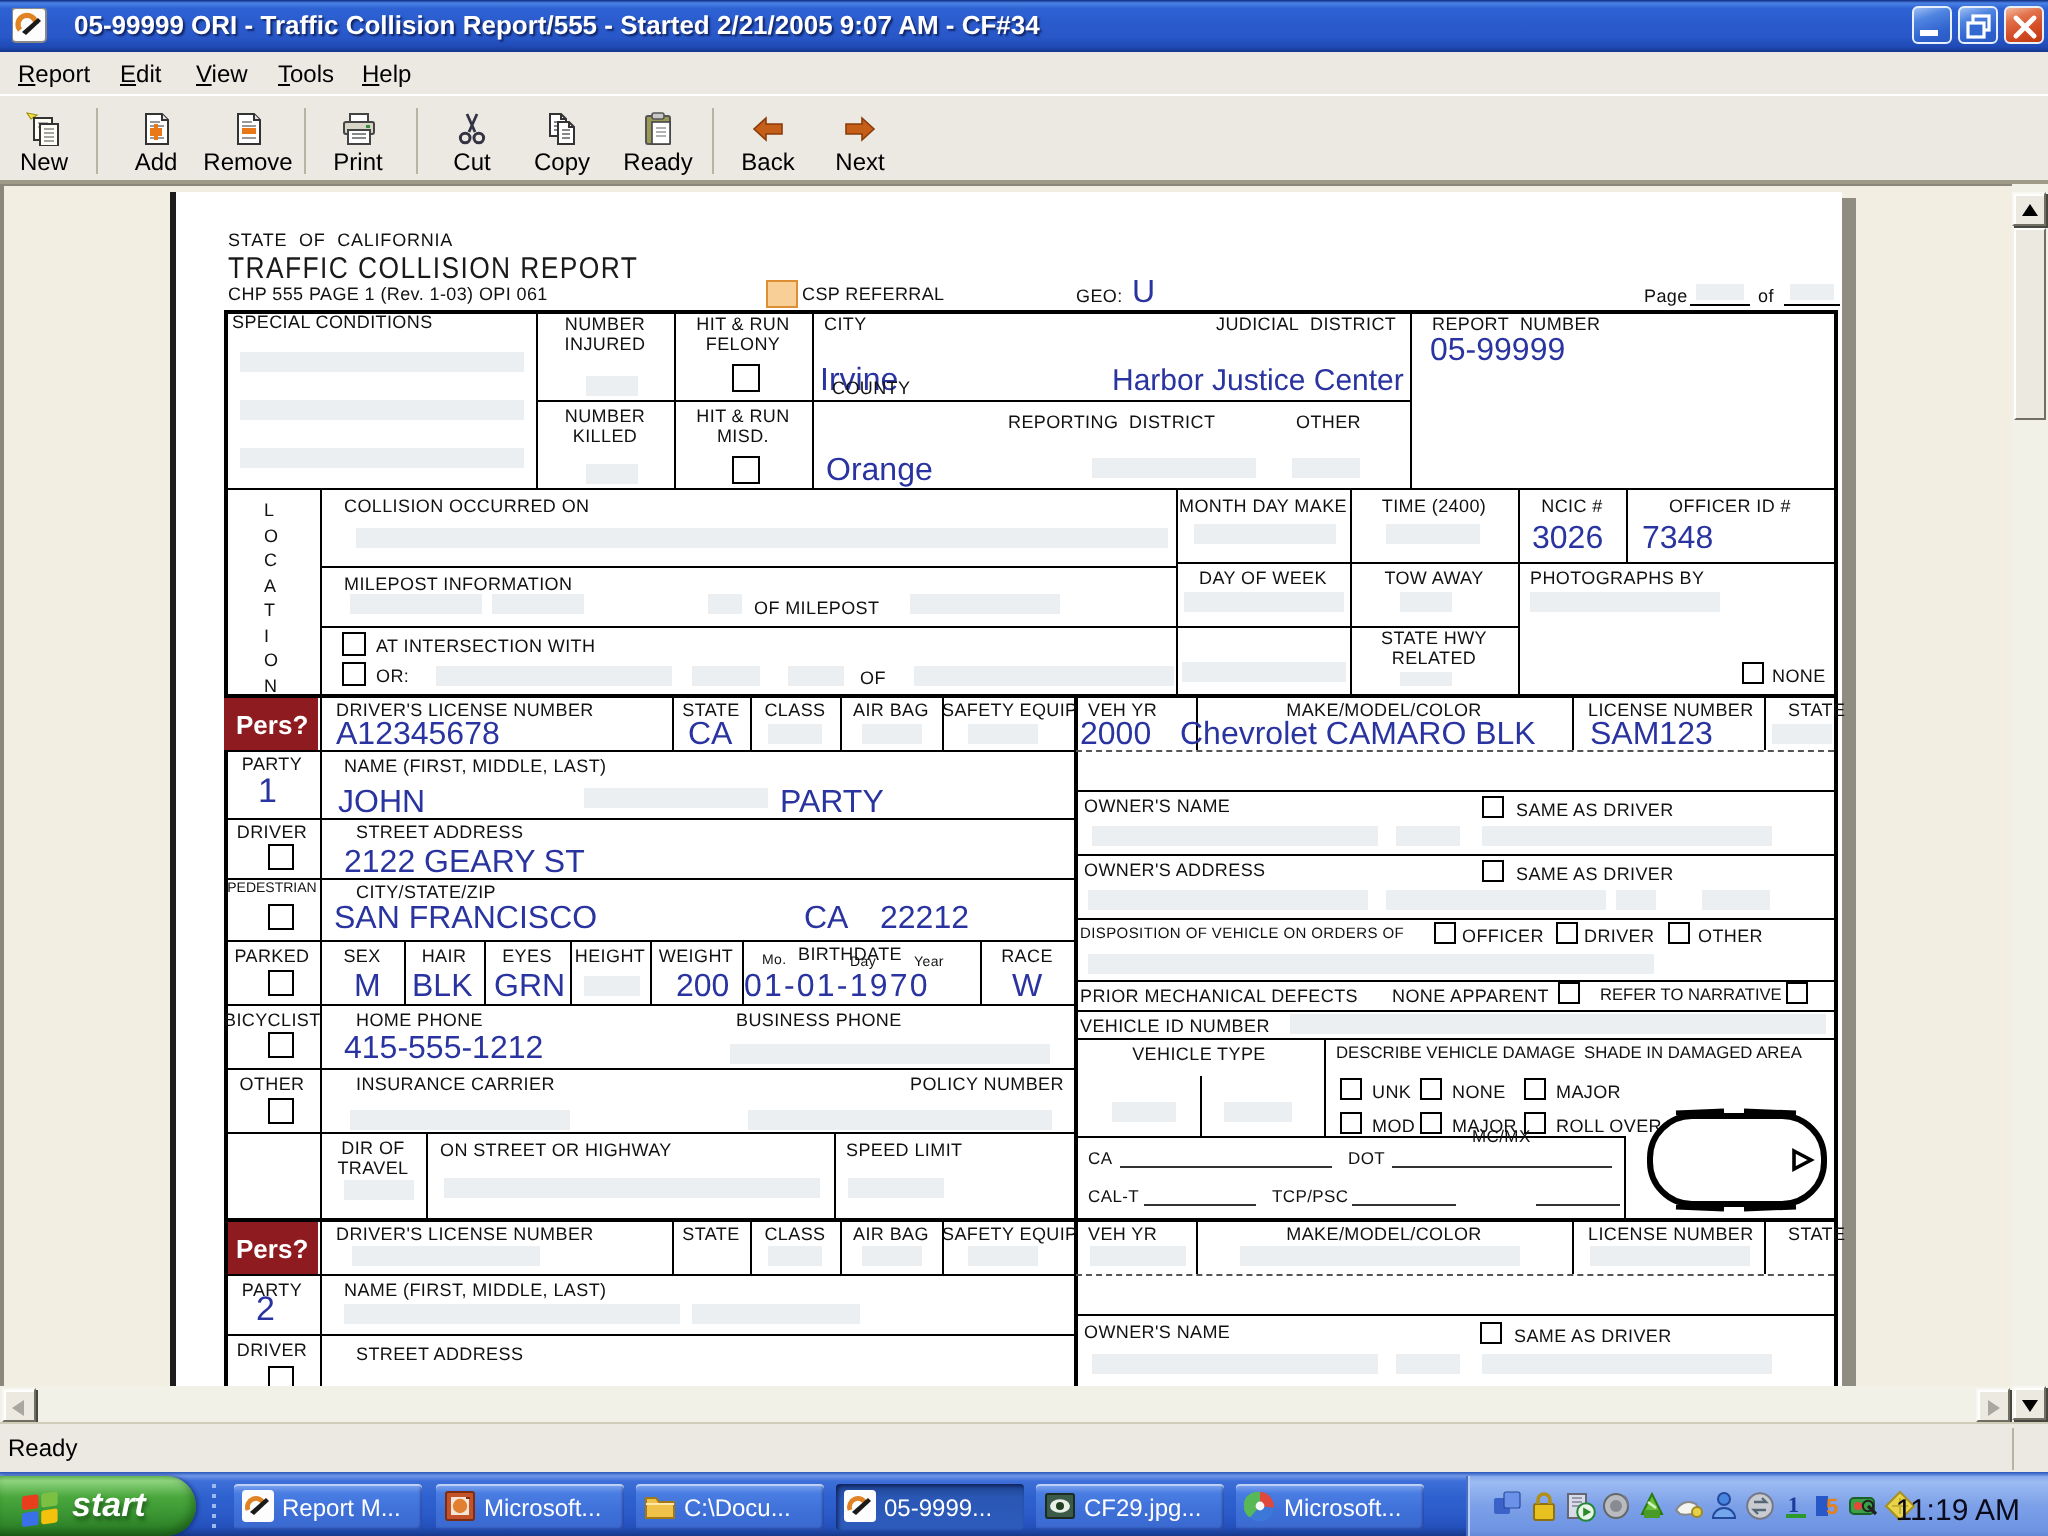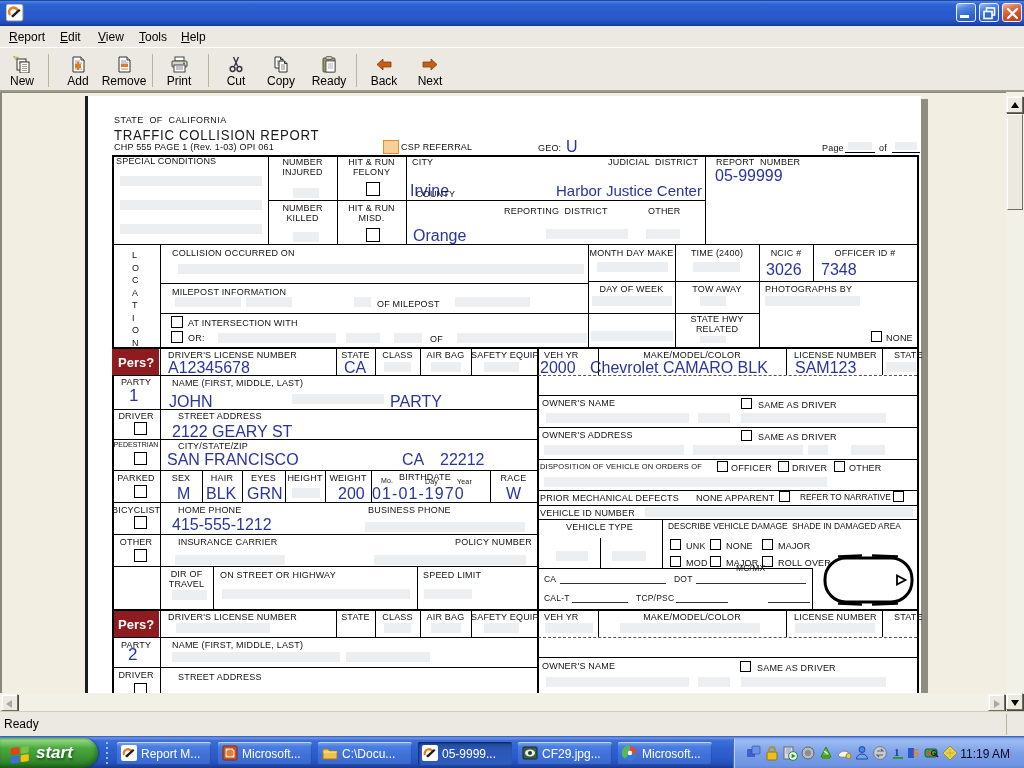--- a/index.html
+++ b/index.html
@@ -62,32 +62,33 @@
 .task { position:absolute; top:6px; width:94px; height:23px; border-radius:2px;
   background:linear-gradient(180deg,#82a8ef 0%,#4a7de2 20%,#3e70d8 60%,#3a69cf 100%);
   box-shadow:inset 0 1px 0 rgba(255,255,255,.5), inset -1px -1px 1px rgba(0,0,80,.3); }
 .task.active { background:linear-gradient(180deg,#1e4693 0%,#2a57b5 30%,#2e5cbd 100%);
   box-shadow:inset 1px 1px 2px rgba(0,0,40,.6); }
 .task .ti { position:absolute; left:4px; top:3px; width:16px; height:16px; }
 .task .tt { position:absolute; left:24px; top:5px; color:#fff; font-size:12px; white-space:nowrap; }
 #tray { position:absolute; left:733px; top:2px; width:291px; height:30px;
   background:linear-gradient(180deg,#86a9ed 0%,#9cbbf2 10%,#7ca0e8 50%,#6e94e2 90%,#6388d6 100%);
   border-left:1px solid #4a6fc0; box-shadow:inset 1px 0 0 #b4ccf6; }
-#tray .clock { position:absolute; right:14px; top:9px; font-size:12px; color:#0a0a1a; }
+#tray .clock { position:absolute; right:14px; top:9px; font-size:15px; color:#0a0a1a; }
 .tico { position:absolute; top:7px; width:16px; height:16px; }
 </style>
 </head>
 <body>
 
 <div id="titlebar">
   <svg class="abs" style="left:6px;top:4px" width="18" height="18" viewBox="0 0 18 18">
     <rect x="0" y="0" width="17" height="17" rx="2" fill="#fdfdfd" stroke="#888"></rect>
     <path d="M4 11 A4.5 4.5 0 1 1 12 8" fill="none" stroke="#e08324" stroke-width="2.6"></path>
     <path d="M5 12 L13 5 L14.5 6.5 L7 13.5 Z" fill="#1a1a1a"></path>
   </svg>
+  <div id="title-text">05-99999 ORI - Traffic Collision Report/555 - Started 2/21/2005 9:07 AM - CF#34</div>
   <div class="tbtn mm" style="left:956px">
       <svg class="abs" style="left:3px;top:11px" width="12" height="4">
         <rect width="9" height="3" fill="#fff"></rect>
       </svg>
     </div>
   <div class="tbtn mm" style="left:979px">
     <svg class="abs" style="left:3px;top:3px" width="14" height="13" viewBox="0 0 14 13">
       <rect x="3.5" y="1" width="8" height="7" fill="none" stroke="#fff" stroke-width="1.6"></rect>
       <rect x="1" y="4.5" width="8" height="7" fill="#336ad1" stroke="#fff" stroke-width="1.6"></rect>
     </svg>

